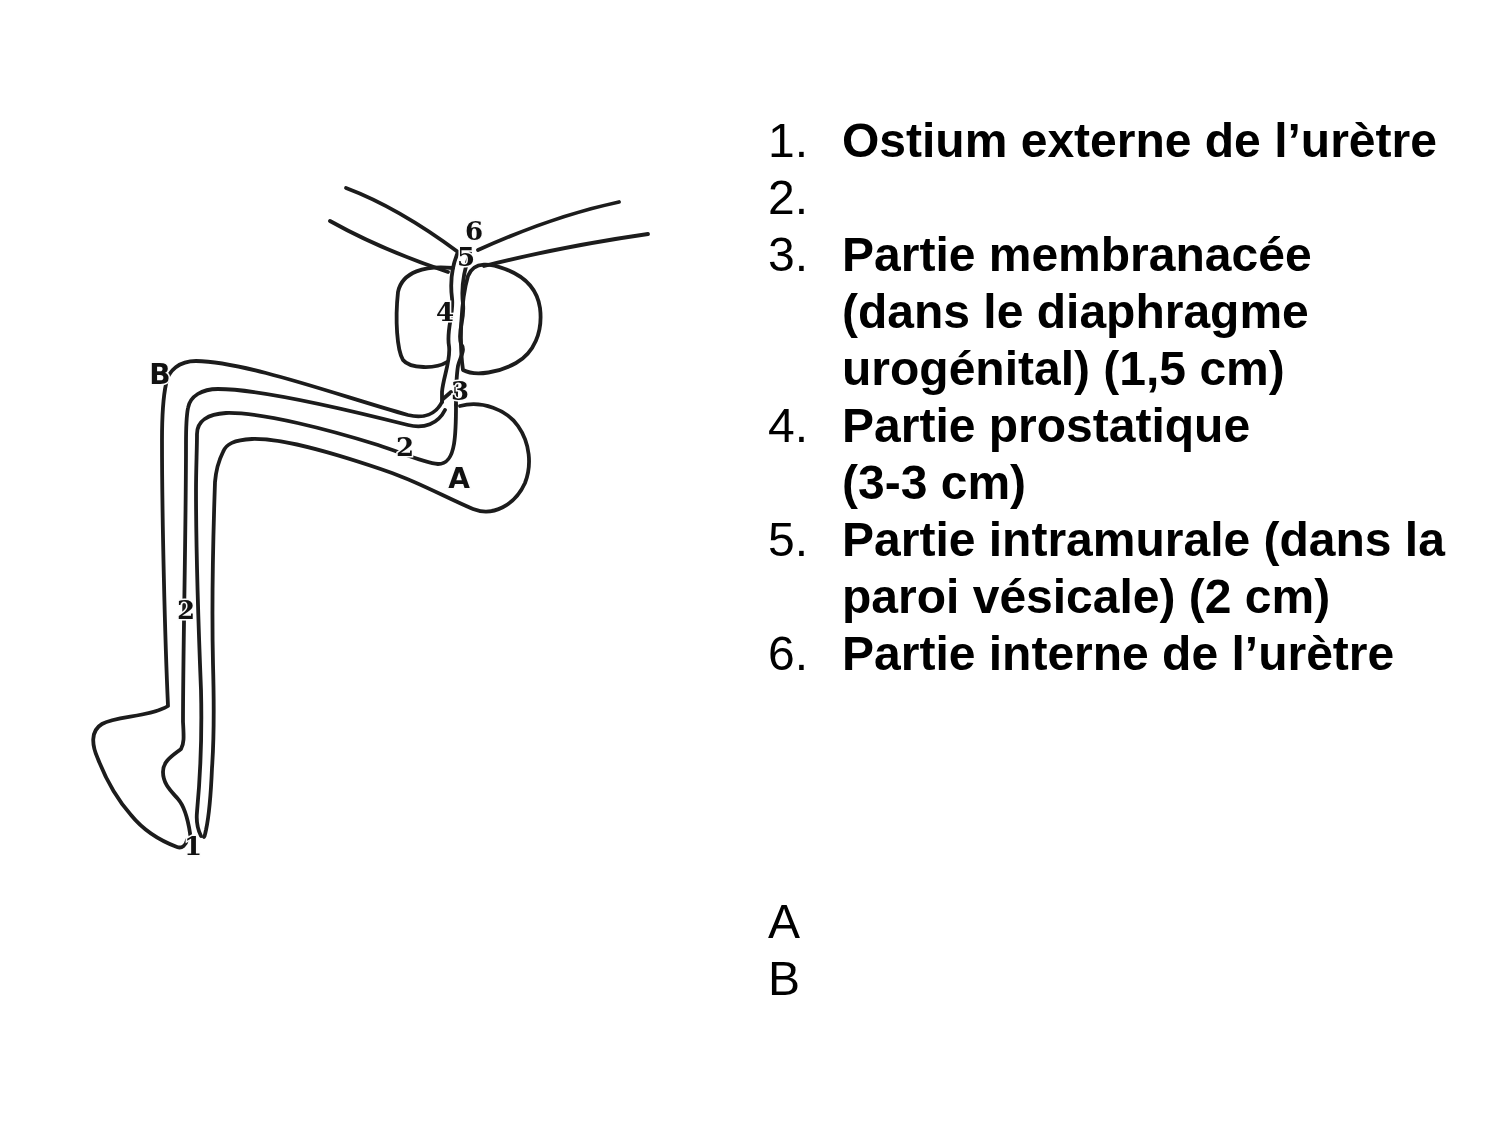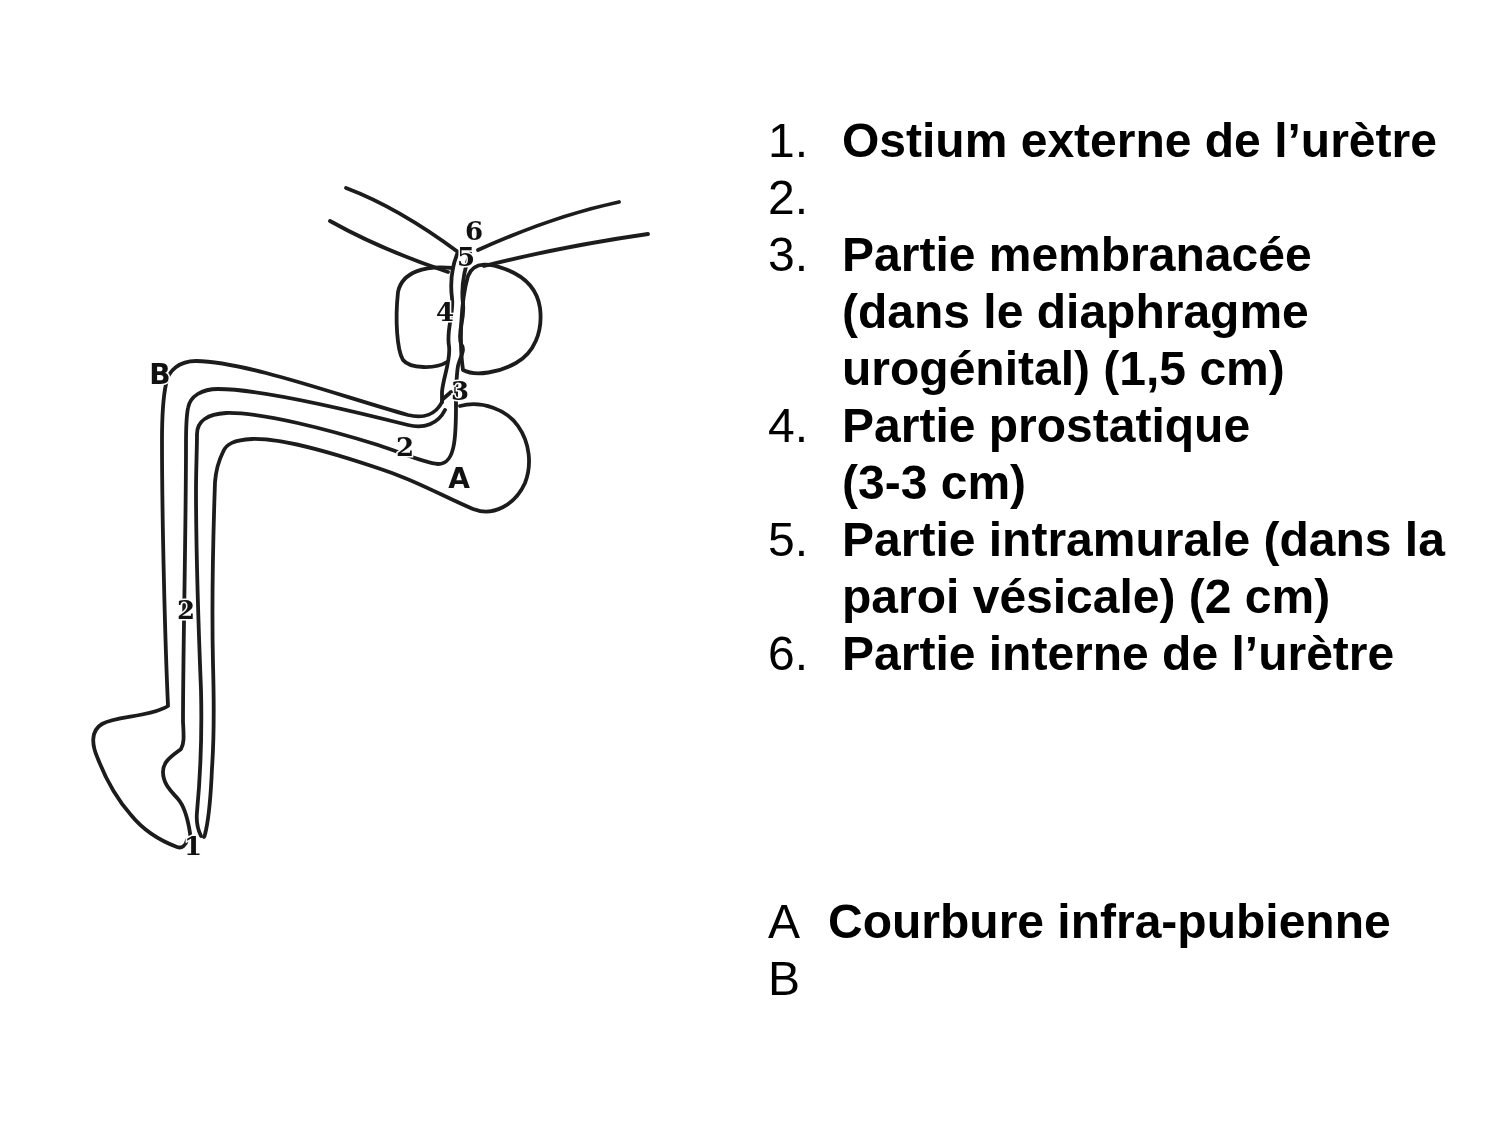--- a/index.html
+++ b/index.html
@@ -119,20 +119,19 @@
     </div>
     <div class="item">
       <span class="num">6.</span>
       <span class="txt">Partie interne de l’urètre</span>
     </div>
   </div>
 
   <div class="legend">
     <div class="item">
       <span class="num">A</span>
-      <span class="txt">Courbure infra-pubienne</span>
     </div>
     <div class="item">
       <span class="num">B</span>
     </div>
   </div>
 
 </div>
 
 </body></html>

